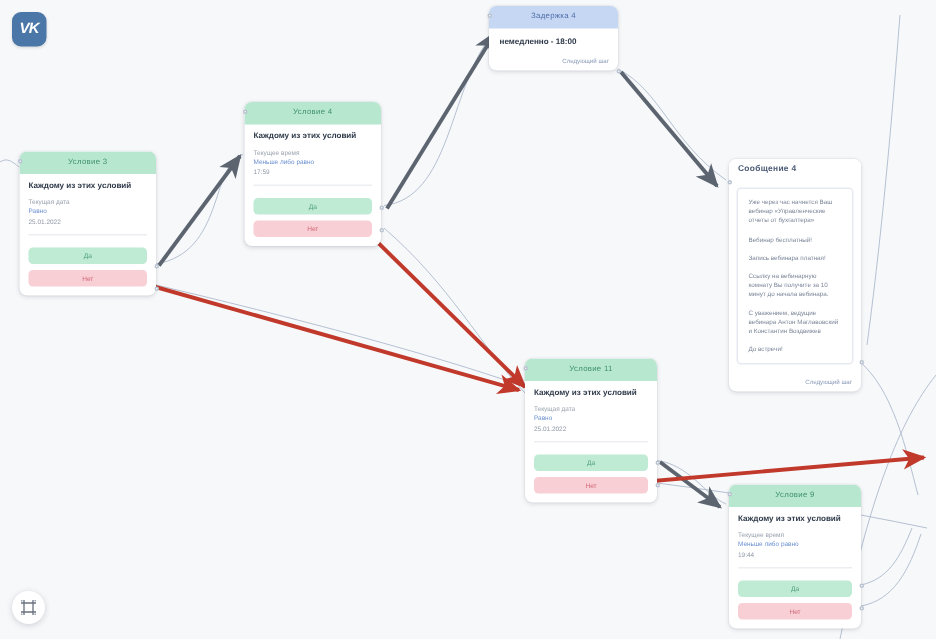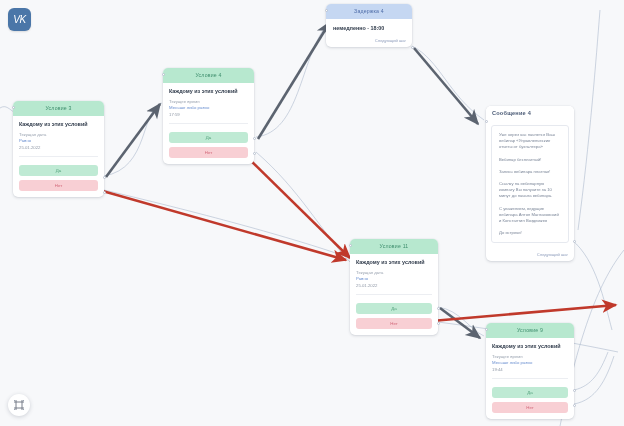--- a/index.html
+++ b/index.html
@@ -116,21 +116,21 @@
 
   
   #vk-logo {
     position: absolute;
     left: 8px; top: 8px;
     width: 23px; height: 23px;
     border-radius: 6px;
     background: #4a76a8;
     color: #fff;
     font-size: 10px;
-    font-weight: normal;
+    font-weight: bold;
     font-style: italic;
     display: flex;
     align-items: center;
     justify-content: center;
     letter-spacing: -0.5px;
     z-index: 20;
     box-shadow: 0 1px 2px rgba(0,0,0,0.12);
   }
 
   

